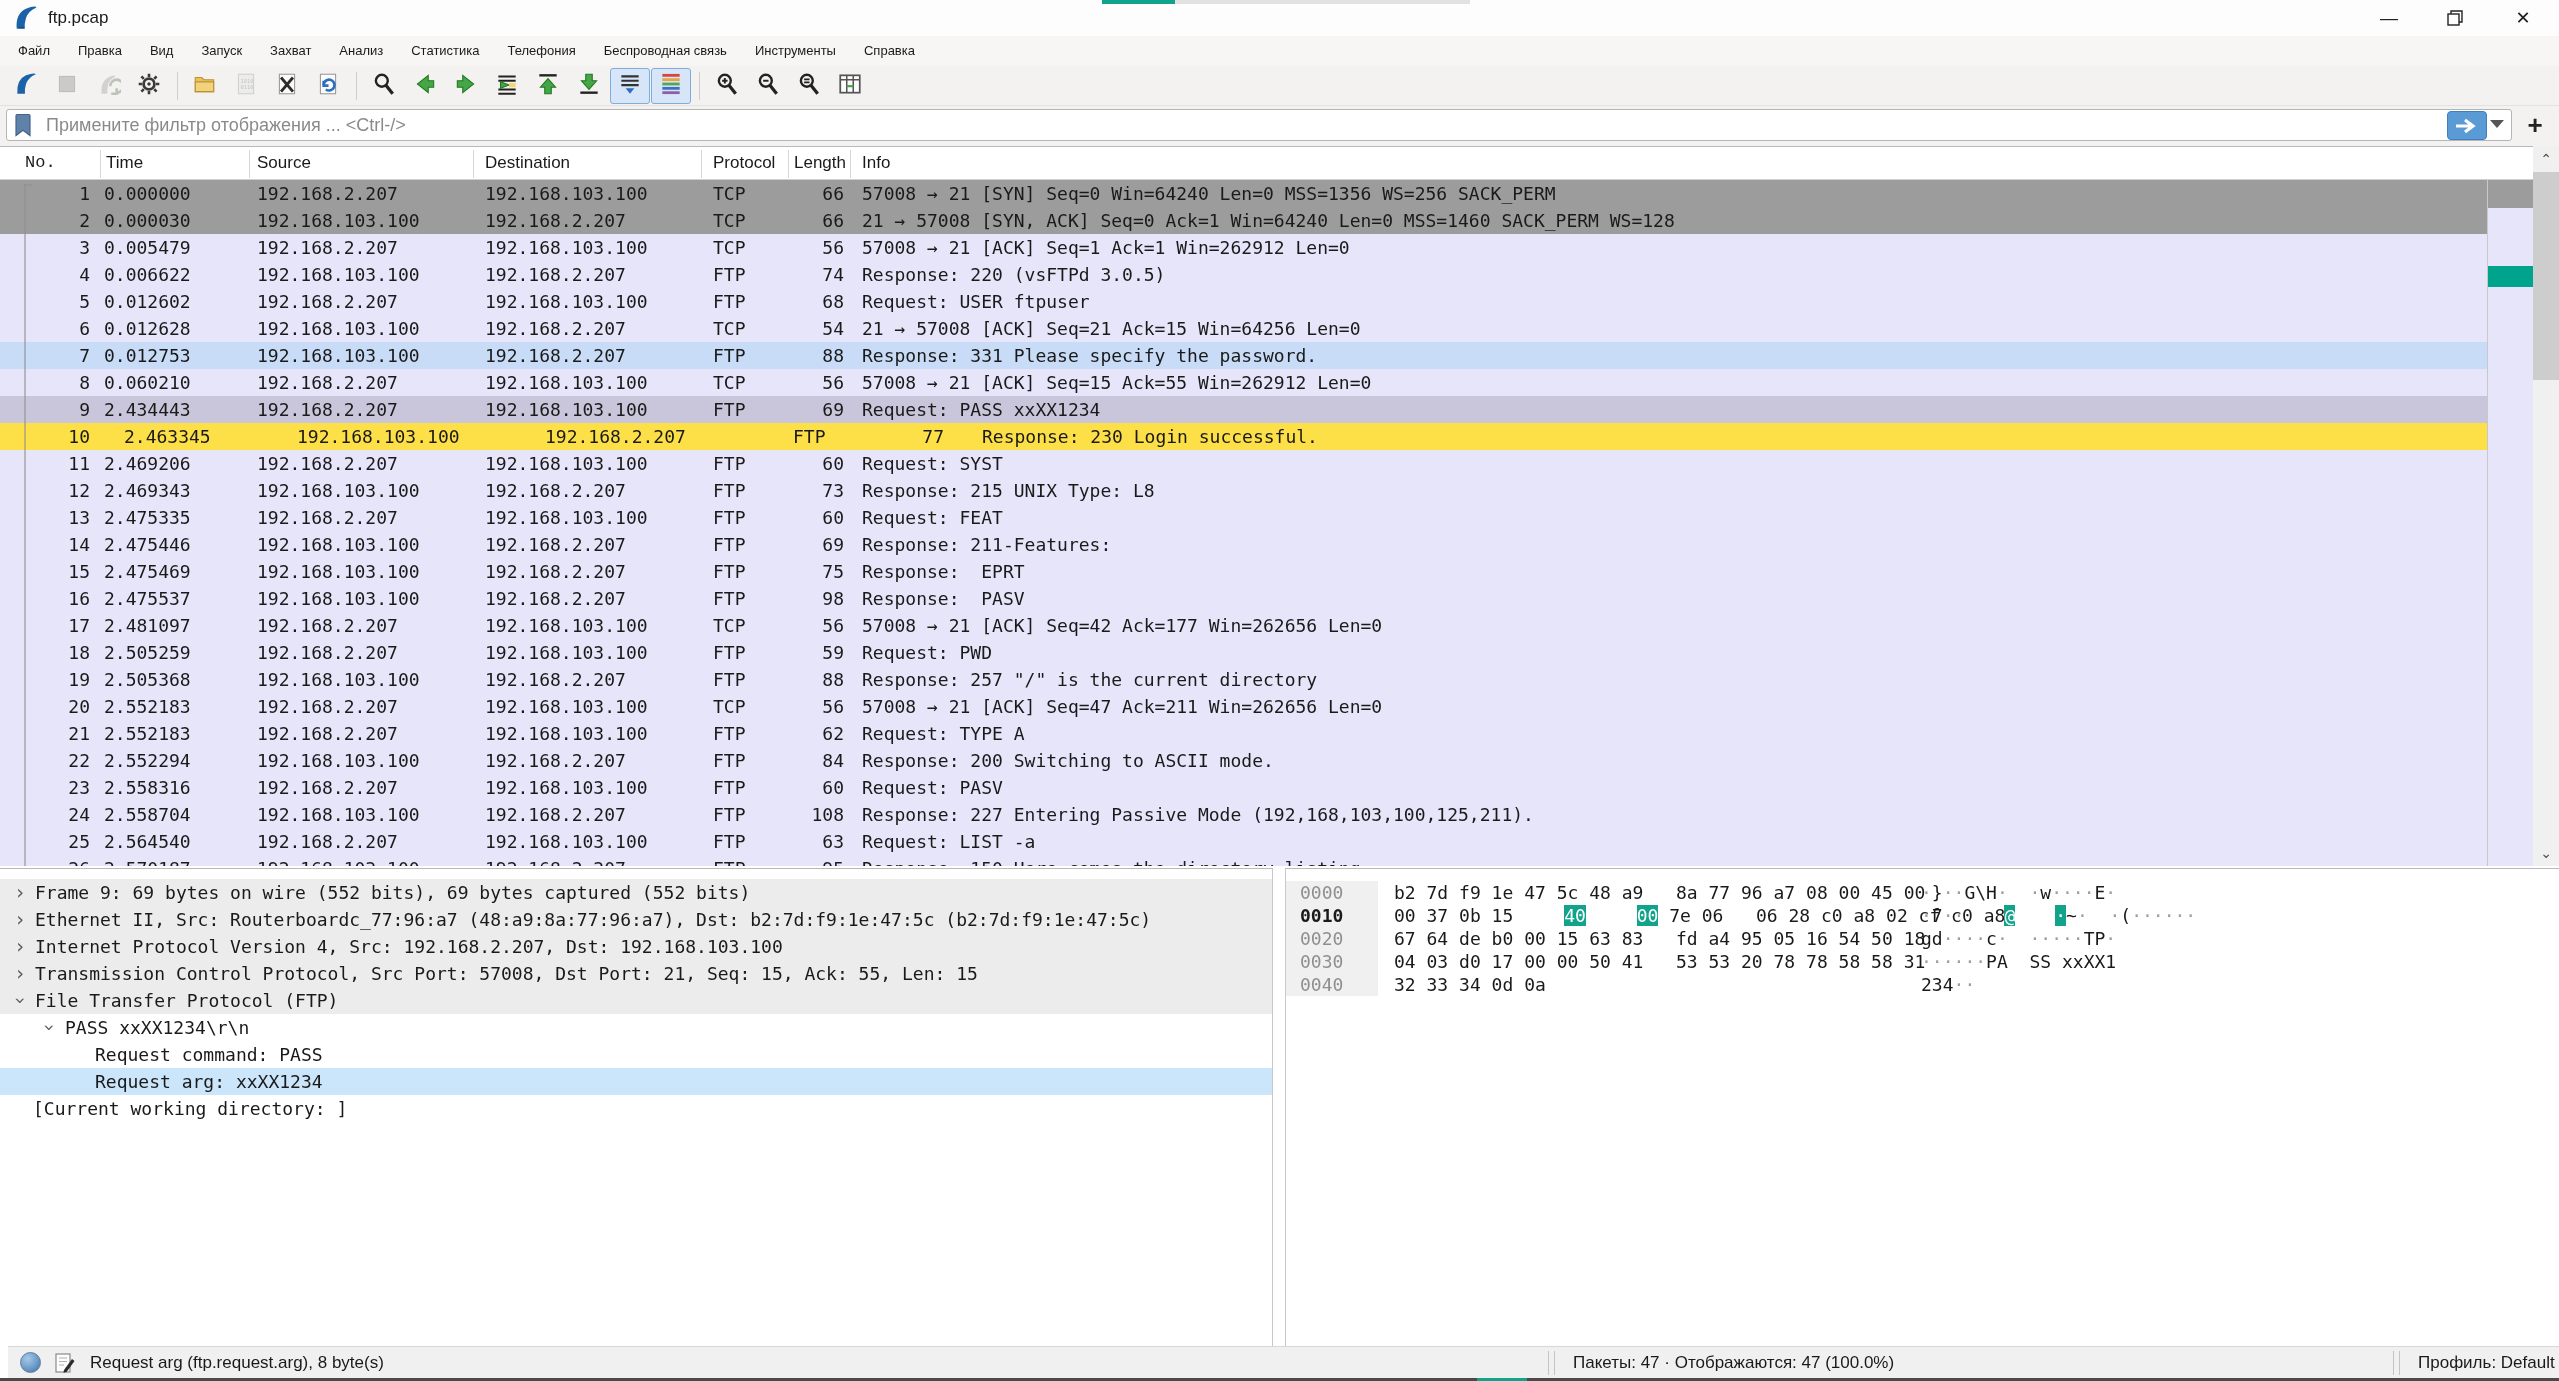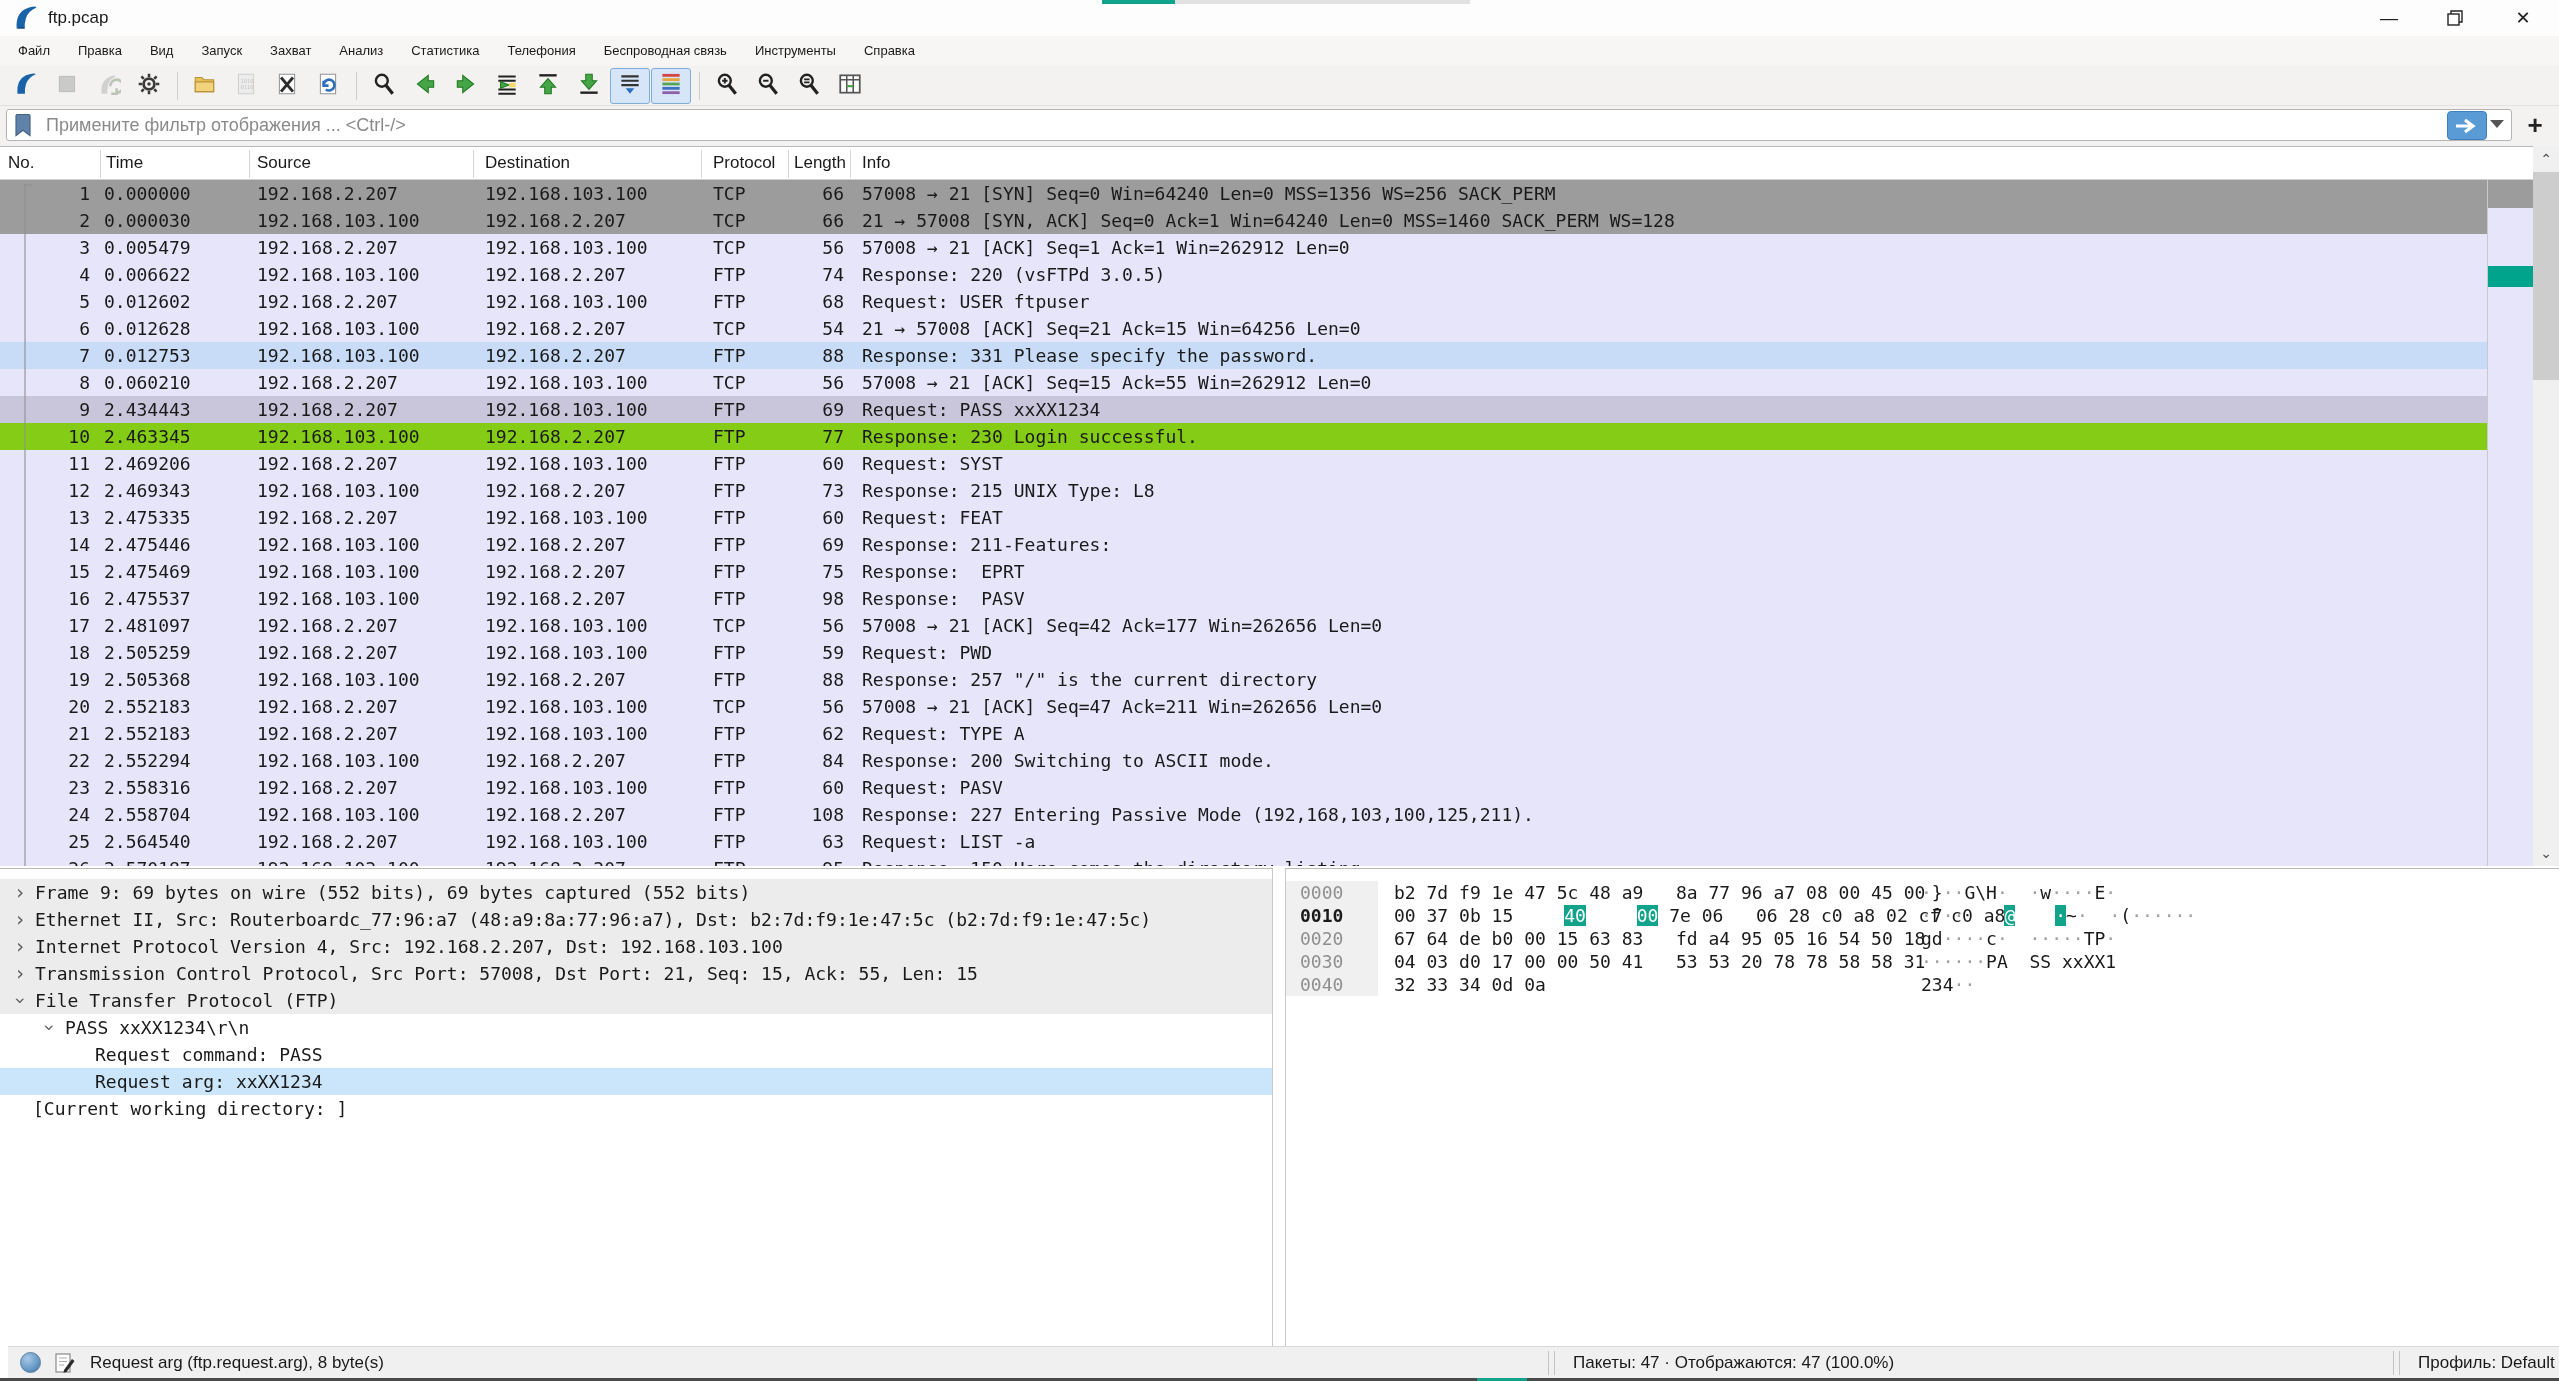--- a/index.html
+++ b/index.html
@@ -259,21 +259,21 @@
   <div id="filter-apply">
     <svg width="26" height="16" viewBox="0 0 26 16">
       <path d="M2 8 H16 M11 2 L19 8 L11 14" fill="none" stroke="#ffffff" stroke-width="3.2"></path>
     </svg>
   </div>
   <div id="filter-dropdown"></div>
   <div id="filter-plus">+</div>
 </div>
 
 <div id="pheader">
-    <div class="hcell" style="left: 8px;">No.</div>
+    <div class="hcell" style="left: 25px; font-family: Liberation Mono, monospace;">No.</div>
     <div class="hsep" style="left: 100px;"></div>
     <div class="hcell" style="left: 106px;">Time</div>
     <div class="hsep" style="left: 249px;"></div>
     <div class="hcell" style="left: 257px;">Source</div>
     <div class="hsep" style="left: 473px;"></div>
     <div class="hcell" style="left: 485px;">Destination</div>
     <div class="hsep" style="left: 701px;"></div>
     <div class="hcell" style="left: 713px; text-align: right;">Protocol</div>
     <div class="hsep" style="left: 788px;"></div>
     <div class="hcell" style="left: 794px;">Length</div>
@@ -284,21 +284,21 @@
 
 <div class="prow" style="background: rgb(156, 156, 156);"><div class="c-no">1</div><div class="c-time">0.000000</div><div class="c-src">192.168.2.207</div><div class="c-dst">192.168.103.100</div><div class="c-proto">TCP</div><div class="c-len">66</div><div class="c-info">57008 → 21 [SYN] Seq=0 Win=64240 Len=0 MSS=1356 WS=256 SACK_PERM</div></div>
     <div class="prow" style="background: rgb(156, 156, 156);"><div class="c-no">2</div><div class="c-time">0.000030</div><div class="c-src">192.168.103.100</div><div class="c-dst">192.168.2.207</div><div class="c-proto">TCP</div><div class="c-len">66</div><div class="c-info">21 → 57008 [SYN, ACK] Seq=0 Ack=1 Win=64240 Len=0 MSS=1460 SACK_PERM WS=128</div></div>
     <div class="prow" style="background: rgb(231, 229, 250);"><div class="c-no">3</div><div class="c-time">0.005479</div><div class="c-src">192.168.2.207</div><div class="c-dst">192.168.103.100</div><div class="c-proto">TCP</div><div class="c-len">56</div><div class="c-info">57008 → 21 [ACK] Seq=1 Ack=1 Win=262912 Len=0</div></div>
     <div class="prow" style="background: rgb(231, 229, 250);"><div class="c-no">4</div><div class="c-time">0.006622</div><div class="c-src">192.168.103.100</div><div class="c-dst">192.168.2.207</div><div class="c-proto">FTP</div><div class="c-len">74</div><div class="c-info">Response: 220 (vsFTPd 3.0.5)</div></div>
     <div class="prow" style="background: rgb(231, 229, 250);"><div class="c-no">5</div><div class="c-time">0.012602</div><div class="c-src">192.168.2.207</div><div class="c-dst">192.168.103.100</div><div class="c-proto">FTP</div><div class="c-len">68</div><div class="c-info">Request: USER ftpuser</div></div>
     <div class="prow" style="background: rgb(231, 229, 250);"><div class="c-no">6</div><div class="c-time">0.012628</div><div class="c-src">192.168.103.100</div><div class="c-dst">192.168.2.207</div><div class="c-proto">TCP</div><div class="c-len">54</div><div class="c-info">21 → 57008 [ACK] Seq=21 Ack=15 Win=64256 Len=0</div></div>
     <div class="prow" style="background: rgb(201, 220, 247);"><div class="c-no">7</div><div class="c-time">0.012753</div><div class="c-src">192.168.103.100</div><div class="c-dst">192.168.2.207</div><div class="c-proto">FTP</div><div class="c-len">88</div><div class="c-info">Response: 331 Please specify the password.</div></div>
     <div class="prow" style="background: rgb(231, 229, 250);"><div class="c-no">8</div><div class="c-time">0.060210</div><div class="c-src">192.168.2.207</div><div class="c-dst">192.168.103.100</div><div class="c-proto">TCP</div><div class="c-len">56</div><div class="c-info">57008 → 21 [ACK] Seq=15 Ack=55 Win=262912 Len=0</div></div>
     <div class="prow" style="background: rgb(201, 197, 218);"><div class="c-no">9</div><div class="c-time">2.434443</div><div class="c-src">192.168.2.207</div><div class="c-dst">192.168.103.100</div><div class="c-proto">FTP</div><div class="c-len">69</div><div class="c-info">Request: PASS xxXX1234</div></div>
-    <div class="prow" style="background: #84cc16;"><div class="c-no">10</div><div class="c-time">2.463345</div><div class="c-src">192.168.103.100</div><div class="c-dst">192.168.2.207</div><div class="c-proto">FTP</div><div class="c-len">77</div><div class="c-info">Response: 230 Login successful.</div></div>
+    <div class="prow" style="background: #fde047; gap: 20px;"><div class="c-no">10</div><div class="c-time">2.463345</div><div class="c-src">192.168.103.100</div><div class="c-dst">192.168.2.207</div><div class="c-proto">FTP</div><div class="c-len">77</div><div class="c-info">Response: 230 Login successful.</div></div>
     <div class="prow" style="background: rgb(231, 229, 250);"><div class="c-no">11</div><div class="c-time">2.469206</div><div class="c-src">192.168.2.207</div><div class="c-dst">192.168.103.100</div><div class="c-proto">FTP</div><div class="c-len">60</div><div class="c-info">Request: SYST</div></div>
     <div class="prow" style="background: rgb(231, 229, 250);"><div class="c-no">12</div><div class="c-time">2.469343</div><div class="c-src">192.168.103.100</div><div class="c-dst">192.168.2.207</div><div class="c-proto">FTP</div><div class="c-len">73</div><div class="c-info">Response: 215 UNIX Type: L8</div></div>
     <div class="prow" style="background: rgb(231, 229, 250);"><div class="c-no">13</div><div class="c-time">2.475335</div><div class="c-src">192.168.2.207</div><div class="c-dst">192.168.103.100</div><div class="c-proto">FTP</div><div class="c-len">60</div><div class="c-info">Request: FEAT</div></div>
     <div class="prow" style="background: rgb(231, 229, 250);"><div class="c-no">14</div><div class="c-time">2.475446</div><div class="c-src">192.168.103.100</div><div class="c-dst">192.168.2.207</div><div class="c-proto">FTP</div><div class="c-len">69</div><div class="c-info">Response: 211-Features:</div></div>
     <div class="prow" style="background: rgb(231, 229, 250);"><div class="c-no">15</div><div class="c-time">2.475469</div><div class="c-src">192.168.103.100</div><div class="c-dst">192.168.2.207</div><div class="c-proto">FTP</div><div class="c-len">75</div><div class="c-info">Response:  EPRT</div></div>
     <div class="prow" style="background: rgb(231, 229, 250);"><div class="c-no">16</div><div class="c-time">2.475537</div><div class="c-src">192.168.103.100</div><div class="c-dst">192.168.2.207</div><div class="c-proto">FTP</div><div class="c-len">98</div><div class="c-info">Response:  PASV</div></div>
     <div class="prow" style="background: rgb(231, 229, 250);"><div class="c-no">17</div><div class="c-time">2.481097</div><div class="c-src">192.168.2.207</div><div class="c-dst">192.168.103.100</div><div class="c-proto">TCP</div><div class="c-len">56</div><div class="c-info">57008 → 21 [ACK] Seq=42 Ack=177 Win=262656 Len=0</div></div>
     <div class="prow" style="background: rgb(231, 229, 250);"><div class="c-no">18</div><div class="c-time">2.505259</div><div class="c-src">192.168.2.207</div><div class="c-dst">192.168.103.100</div><div class="c-proto">FTP</div><div class="c-len">59</div><div class="c-info">Request: PWD</div></div>
     <div class="prow" style="background: rgb(231, 229, 250);"><div class="c-no">19</div><div class="c-time">2.505368</div><div class="c-src">192.168.103.100</div><div class="c-dst">192.168.2.207</div><div class="c-proto">FTP</div><div class="c-len">88</div><div class="c-info">Response: 257 "/" is the current directory</div></div>
     <div class="prow" style="background: rgb(231, 229, 250);"><div class="c-no">20</div><div class="c-time">2.552183</div><div class="c-src">192.168.2.207</div><div class="c-dst">192.168.103.100</div><div class="c-proto">TCP</div><div class="c-len">56</div><div class="c-info">57008 → 21 [ACK] Seq=47 Ack=211 Win=262656 Len=0</div></div>

